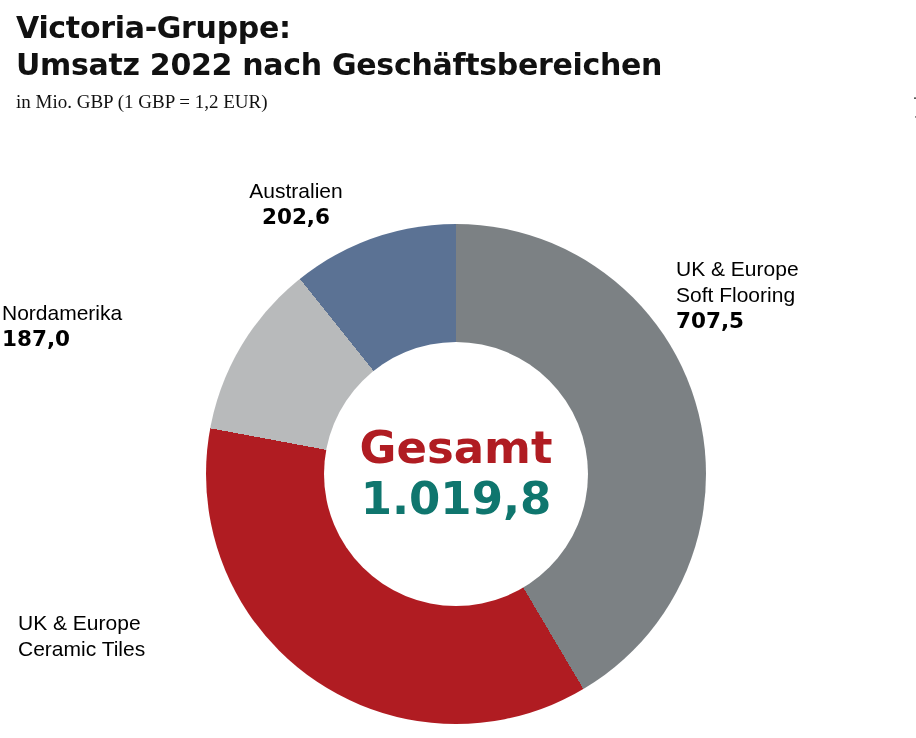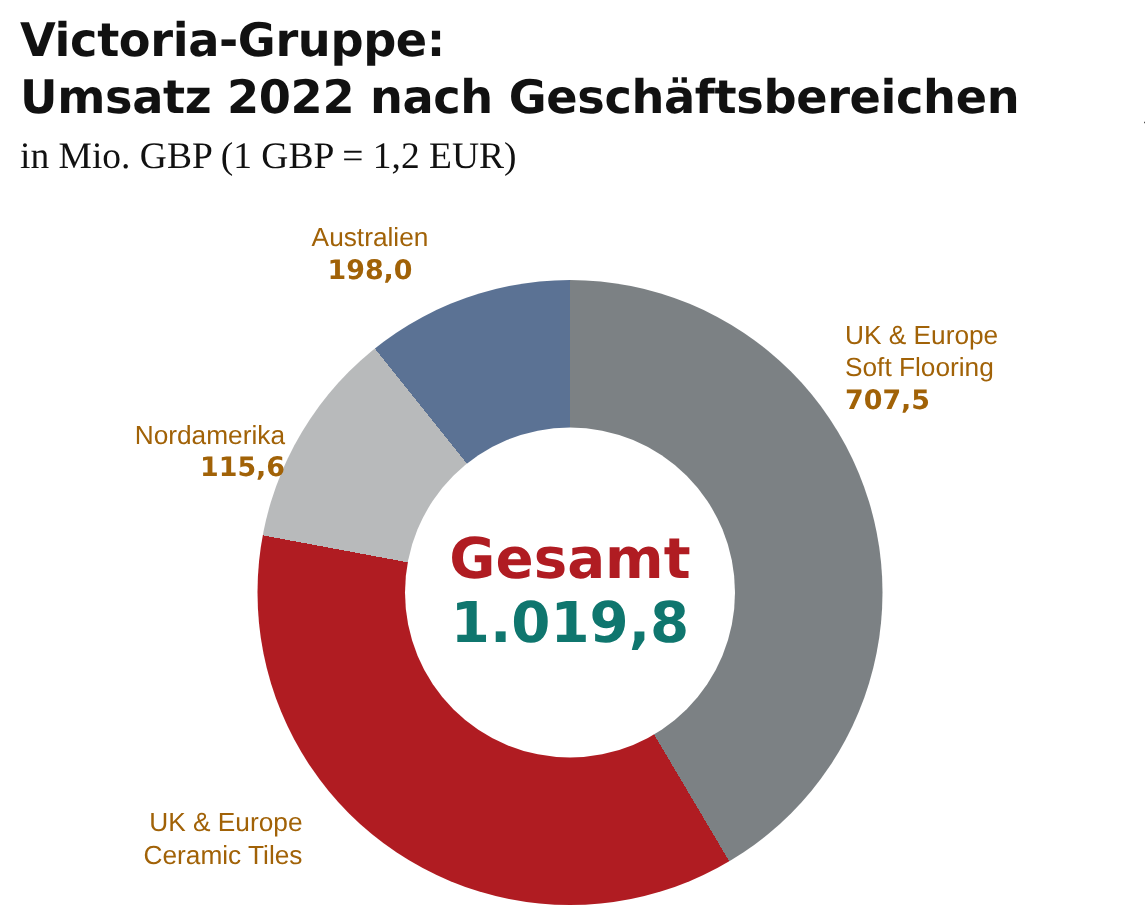--- a/index.html
+++ b/index.html
@@ -24,30 +24,30 @@
   
   .title-block {
     position: absolute;
     left: 16px;
     top: 10px;
     width: 860px;
   }
   .chart-title {
     font-family: "DejaVu Sans", sans-serif;
     font-weight: bold;
-    font-size: 37px;
+    font-size: 30px;
     line-height: 1.22;
     letter-spacing: -0.3px;
     color: #111111;
     white-space: pre-line;
   }
   .chart-subtitle {
     margin-top: 8px;
     font-family: "Liberation Serif", serif;
-    font-size: 30px;
+    font-size: 19px;
     color: #111111;
   }
 
   
   .source-note {
     position: absolute;
     right: 2px;
     top: 256px;
     transform-origin: right top;
     transform: rotate(90deg) translate(0, -100%);
@@ -102,32 +102,32 @@
     color: #0f766e;
     line-height: 1.15;
     margin-top: 2px;
   }
 
   
   .slice-label {
     position: absolute;
     font-size: 21px;
     line-height: 1.24;
-    color: #a16207;
+    color: #000000;
   }
   .slice-label .lab-name {
     white-space: pre-line;
   }
   .slice-label .lab-val {
     font-weight: bold;
     font-family: "DejaVu Sans", sans-serif;
     font-size: 21.5px;
   }
   .lab-right  { text-align: left; }
-  .lab-left   { text-align: right; margin-top: 36px; }
+  .lab-left   { text-align: left; }
   .lab-center { text-align: center; }
 
   #label-australien     { left: 186px; top: 178px; width: 220px; }
   #label-nordamerika    { left: 2px;   top: 300px; width: 226px; }
   #label-ceramic        { left: 18px;  top: 610px; width: 224px; }
   #label-softflooring   { left: 676px; top: 256px; width: 230px; }
 </style>
 </head>
 <body>
 
@@ -145,26 +145,26 @@
     <div class="donut" id="donut-ring" style="background: conic-gradient(rgb(124, 129, 132) 0deg, rgb(124, 129, 132) 149.359deg, rgb(176, 28, 34) 149.359deg, rgb(176, 28, 34) 280.537deg, rgb(184, 186, 187) 280.537deg, rgb(184, 186, 187) 321.345deg, rgb(91, 114, 148) 321.345deg, rgb(91, 114, 148) 360deg);"></div>
     <div class="donut-hole"></div>
     <div class="center-label">
       <div class="center-title">Gesamt</div>
       <div class="center-value">1.019,8</div>
     </div>
   </div>
 
   <div class="slice-label lab-center" id="label-australien">
     <div class="lab-name">Australien</div>
-    <div class="lab-val">198,0</div>
+    <div class="lab-val">202,6</div>
   </div>
 
   <div class="slice-label lab-left" id="label-nordamerika">
     <div class="lab-name">Nordamerika</div>
-    <div class="lab-val">115,6</div>
+    <div class="lab-val">187,0</div>
   </div>
 
   <div class="slice-label lab-left" id="label-ceramic">
     <div class="lab-name">UK &amp; Europe
 Ceramic Tiles</div>
   </div>
 
   <div class="slice-label lab-right" id="label-softflooring">
     <div class="lab-name">UK &amp; Europe
 Soft Flooring</div>

